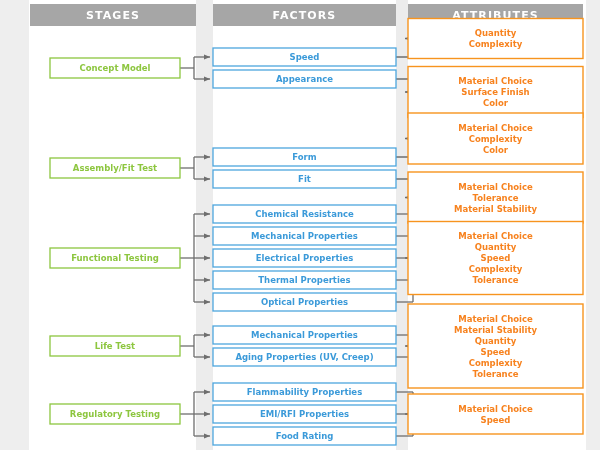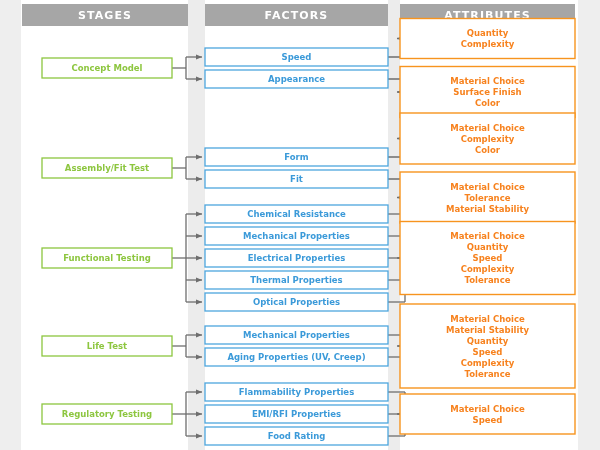--- a/index.html
+++ b/index.html
@@ -1,21 +1,21 @@
 <!DOCTYPE html>
 <html><head>
 <meta charset="utf-8">
 <style>
   html,body{margin:0;padding:0;}
   body{
     width:600px;height:450px;overflow:hidden;
     background:#eeeeee;
     font-family:"DejaVu Sans",sans-serif;
   }
-  #stage{position:relative;width:572px;height:450px;}
+  #stage{position:relative;width:572px;height:450px;padding-left:8px;}
   svg{display:block;}
   .hdr-text{
     font-family:"DejaVu Sans",sans-serif;
     font-size:11px;font-weight:bold;fill:#ffffff;
     letter-spacing:1.1px;text-anchor:middle;
   }
   .stage-text{
     font-family:"DejaVu Sans",sans-serif;
     font-size:8.5px;font-weight:bold;fill:#8dc63f;text-anchor:middle;
   }

